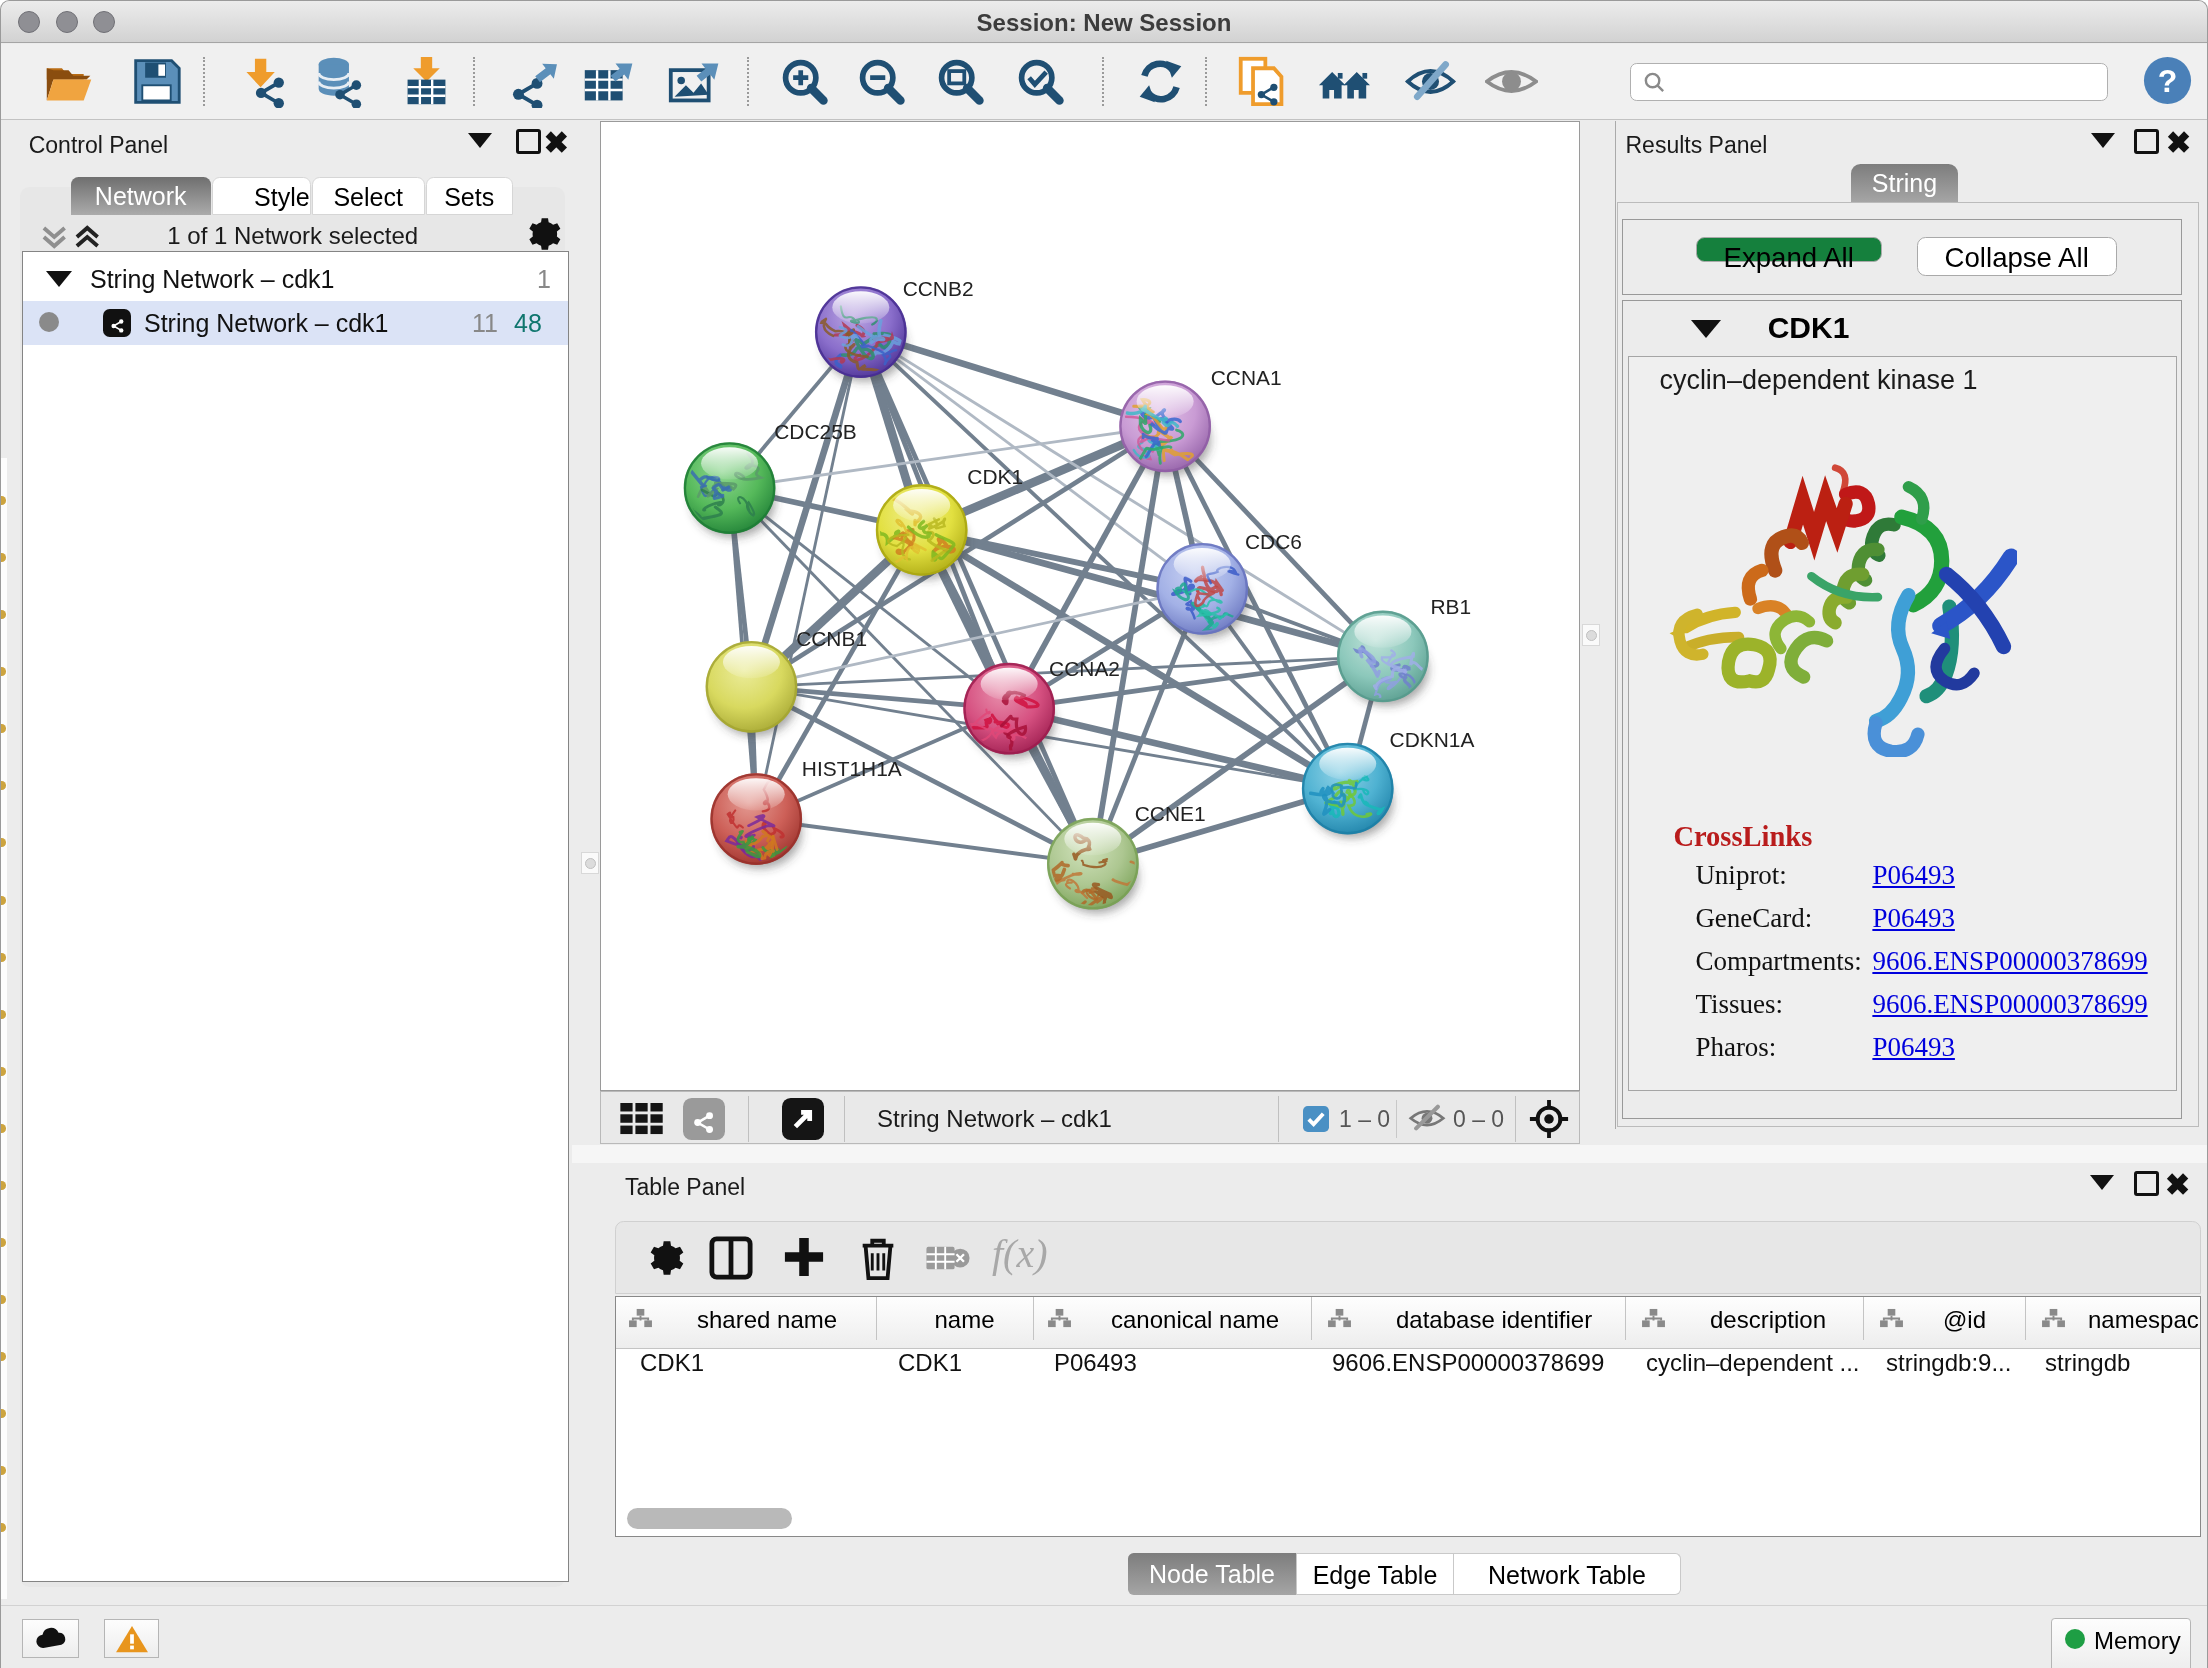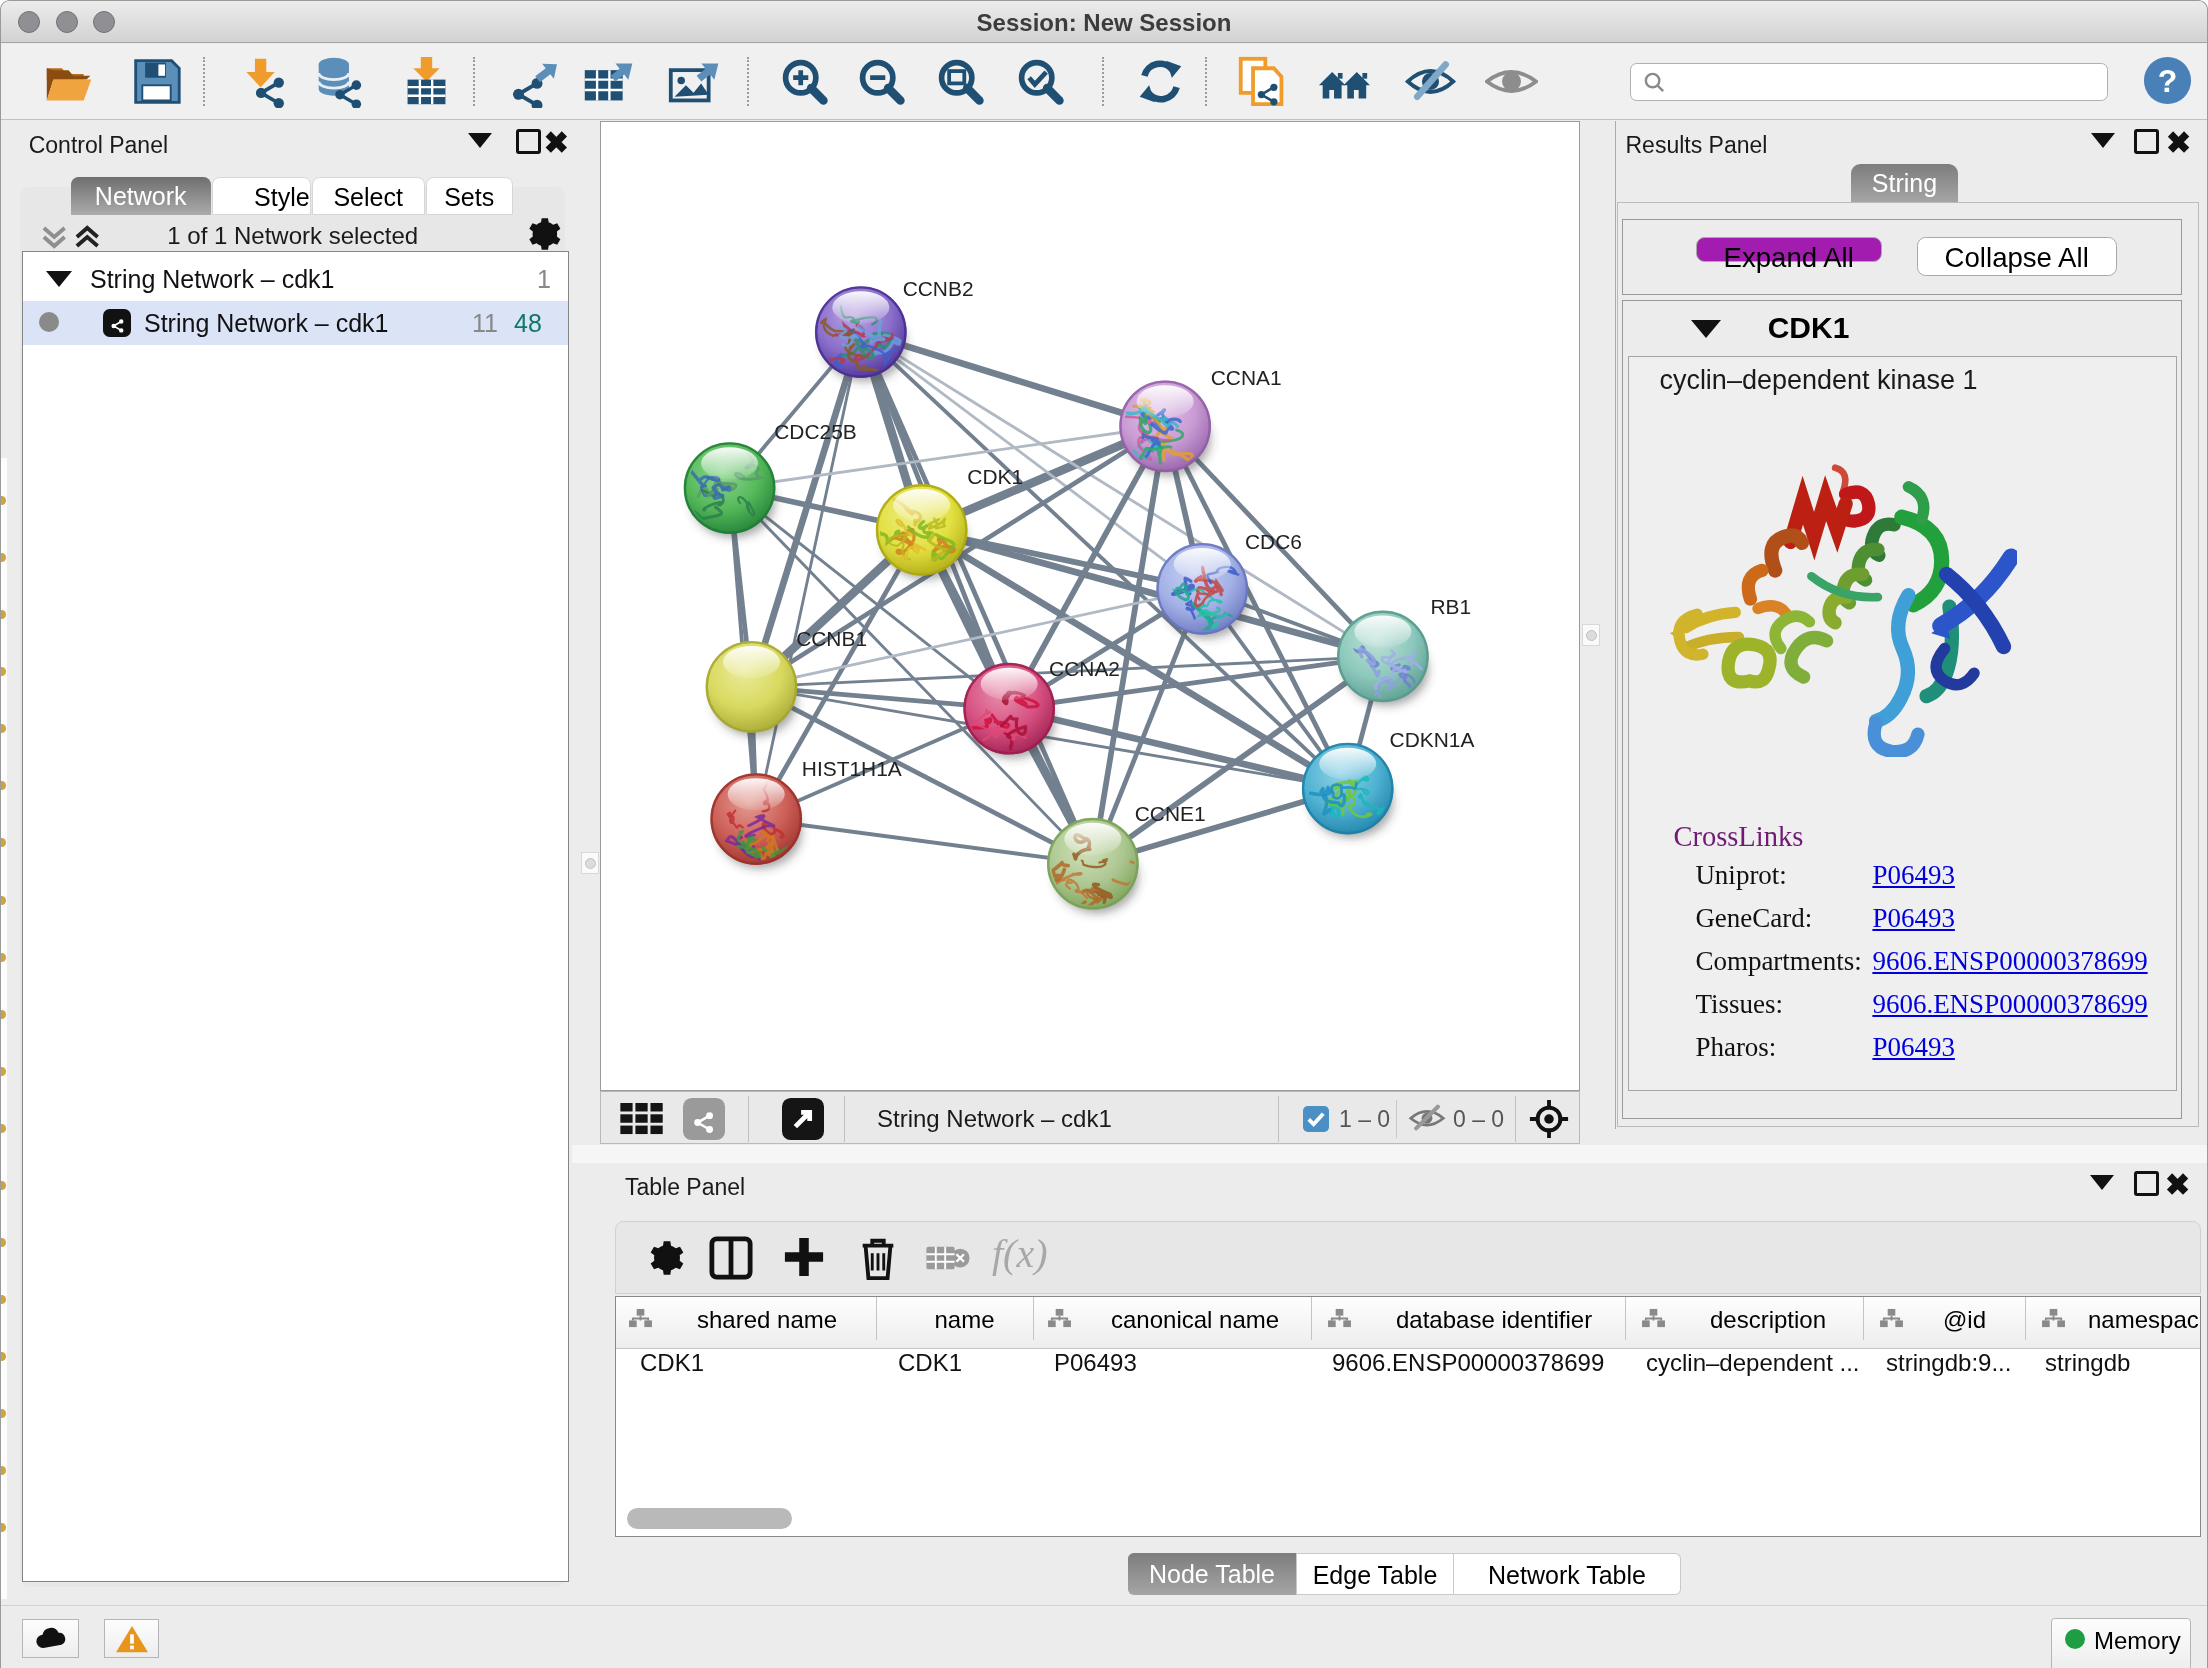--- a/index.html
+++ b/index.html
@@ -662,21 +662,21 @@
 <div class="abs" style="left:1614px;top:120px;width:584px;height:1008px;background:#ececec;border-left:1.9px solid #aaa;">
   <div class="panel-title abs" style="left:9.5px;top:10.5px;">Results Panel</div>
   <div class="ctl-tri abs" style="left:475px;top:12.4px;"></div>
   <div class="ctl-sq abs" style="left:518px;top:7.6px;"></div>
   <div class="ctl-x abs" style="left:550px;top:7.6px;">✖</div>
 
   <div class="abs" style="left:235px;top:43px;width:107px;height:38px;background:linear-gradient(#7d7d7d,#a5a5a5);border-radius:9.5px 9.5px 0 0;color:#fff;font-size:25px;text-align:center;line-height:38px;">String</div>
   <div class="abs" style="left:1px;top:81px;width:582px;height:925px;background:#ececec;border:1px solid #bbb;"></div>
 
   <div class="abs" style="left:5.7px;top:98px;width:560px;height:76px;border:1.9px solid #999;background:#ececec;">
-    <div class="abs" style="left:73px;top:17px;width:186px;height:25px;background:#a21caf;border:1px solid #a9a9a9;border-radius:8.6px;text-align:center;line-height:39px;font-size:27.6px;">Expand All</div>
+    <div class="abs" style="left:73px;top:17px;width:186px;height:25px;background:#15803d;border:1px solid #a9a9a9;border-radius:8.6px;text-align:center;line-height:39px;font-size:27.6px;">Expand All</div>
     <div class="abs" style="left:294px;top:17px;width:200px;height:39px;background:#fff;border:1px solid #a9a9a9;border-radius:8.6px;text-align:center;line-height:39px;font-size:27.6px;">Collapse All</div>
   </div>
 
   <div class="abs" style="left:5.7px;top:179px;width:560px;height:819px;border:1.9px solid #999;background:#ececec;">
     <div class="abs" style="left:68px;top:19px;width:0;height:0;border-left:15px solid transparent;border-right:15px solid transparent;border-top:18px solid #111;"></div>
     <div class="abs" style="left:145px;top:9.5px;font-size:30px;font-weight:bold;">CDK1</div>
     <div class="abs" style="left:5.7px;top:55px;width:549px;height:735px;background:#efefef;border:1px solid #a5a5a5;">
       <div class="abs" style="left:30px;top:7.6px;font-size:27px;color:#1a1a1a;">cyclin–dependent kinase 1</div>
       <svg class="abs" style="left:30px;top:105px" width="358" height="295" viewBox="0 0 376 310">
 <g fill="none" stroke-linecap="round">
@@ -702,21 +702,21 @@
 <path d="M 305 152 q 7 42 -4 72 q -7 18 -20 22" stroke="#1f8f7a" stroke-width="15"></path>
 <path d="M 262 140 q -18 30 -6 56 q 12 26 -2 52 q -10 20 -26 24" stroke="#3f9fd6" stroke-width="15"></path>
 <path d="M 228 274 q -8 26 16 30 q 23 3 28 -18" stroke="#4a90d8" stroke-width="14"></path>
 <path d="M 370 100 q -30 48 -74 72" stroke="#2b55c8" stroke-width="18"></path>
 <path d="M 302 168 l -16 12 20 6 z" fill="#2b55c8" stroke="none"></path>
 <path d="M 302 118 q 38 30 60 76" stroke="#2342b0" stroke-width="16"></path>
 <path d="M 300 196 q -18 22 0 34 q 18 11 31 -8" stroke="#223a9e" stroke-width="12"></path>
 <path d="M 160 120 q 30 24 70 22" stroke="#3aa468" stroke-width="9"></path>
 </g>
           </svg>
-      <div class="abs" style="left:44px;top:464px;font-family:'Liberation Serif',serif;font-size:28.5px;font-weight:normal;color:#701a75;">CrossLinks</div>
+      <div class="abs" style="left:44px;top:464px;font-family:'Liberation Serif',serif;font-size:28.5px;font-weight:bold;color:#b91c1c;">CrossLinks</div>
       <div class="abs" style="left:66px;top:497px;font-family:'Liberation Serif',serif;font-size:27px;color:#111;line-height:43px;">
         Uniprot:<br>GeneCard:<br>Compartments:<br>Tissues:<br>Pharos:
       </div>
       <div class="abs" style="left:243px;top:497px;font-family:'Liberation Serif',serif;font-size:27px;color:#0000dd;line-height:43px;text-decoration:underline;">
         P06493<br>P06493<br>9606.ENSP00000378699<br>9606.ENSP00000378699<br>P06493
       </div>
     </div>
   </div>
 </div>
 

